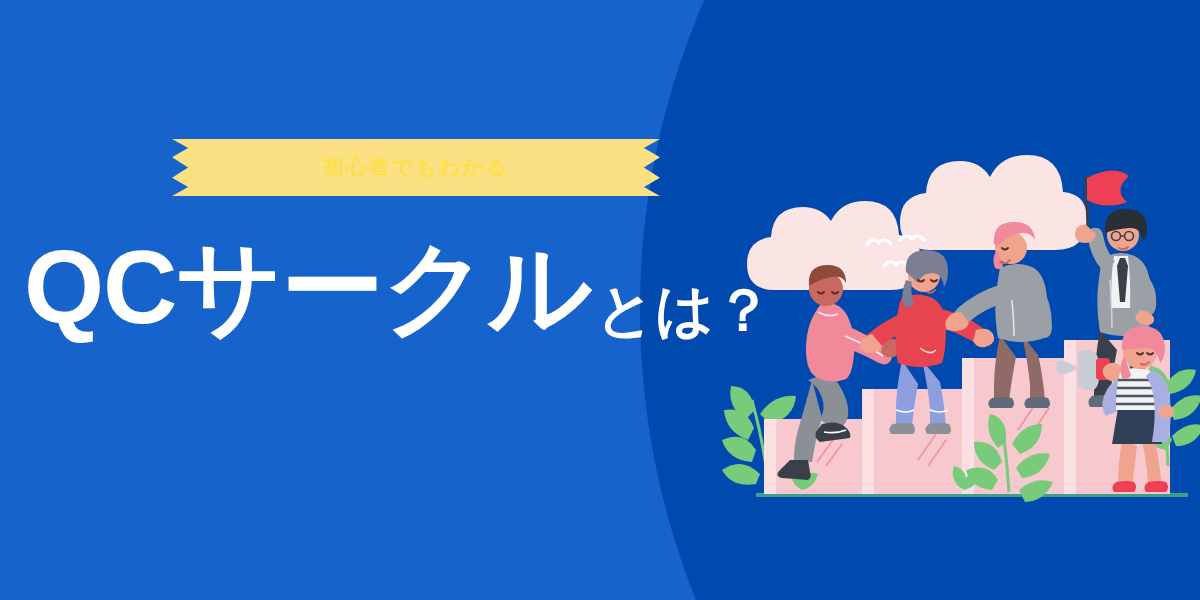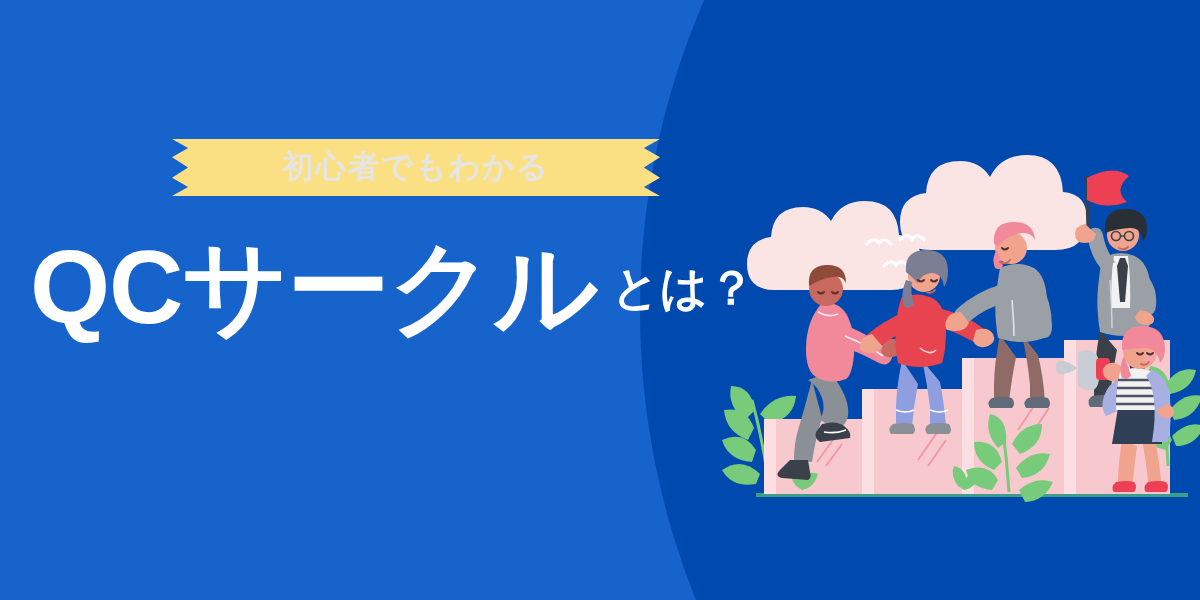--- a/index.html
+++ b/index.html
@@ -30,36 +30,36 @@
     -webkit-clip-path:polygon(
       0% 0%, 3.3% 16%, 0% 32%, 3.3% 50%, 0% 68%, 3.3% 84%, 0% 100%,
       100% 100%, 96.7% 84%, 100% 68%, 96.7% 50%, 100% 32%, 96.7% 16%, 100% 0%);
     clip-path:polygon(
       0% 0%, 3.3% 16%, 0% 32%, 3.3% 50%, 0% 68%, 3.3% 84%, 0% 100%,
       100% 100%, 96.7% 84%, 100% 68%, 96.7% 50%, 100% 32%, 96.7% 16%, 100% 0%);
   }
   .ribbon-text{
     position:absolute;inset:0;
     display:flex;align-items:center;justify-content:center;
-    color:#e5e5e5;font-size:31px;font-weight:700;letter-spacing:2px;
+    color:#fde047;font-size:21px;font-weight:700;letter-spacing:2px;
     line-height:1;
     padding-bottom:2px;
   }
   
   .headline{
-    position:absolute;left:30px;top:236px;
+    position:absolute;left:24px;top:236px;
     color:#ffffff;white-space:nowrap;
-    display:flex;align-items:center;
+    display:flex;align-items:flex-end;
   }
   .headline .big{
     font-size:103px;font-weight:700;line-height:1;letter-spacing:-1px;
   }
   .headline .small{
-    font-size:47px;font-weight:700;line-height:1;letter-spacing:0px;
-    margin-left:14px;
+    font-size:58px;font-weight:700;line-height:1;letter-spacing:0px;
+    margin-left:4px;
   }
   
   .subtitle{
     position:absolute;left:136px;top:378px;
     color:#ffffff;font-size:42px;font-weight:700;letter-spacing:2px;
     line-height:1;white-space:nowrap;
   }
   
   .illus{position:absolute;left:0;top:0;width:1200px;height:600px;}
 </style>

